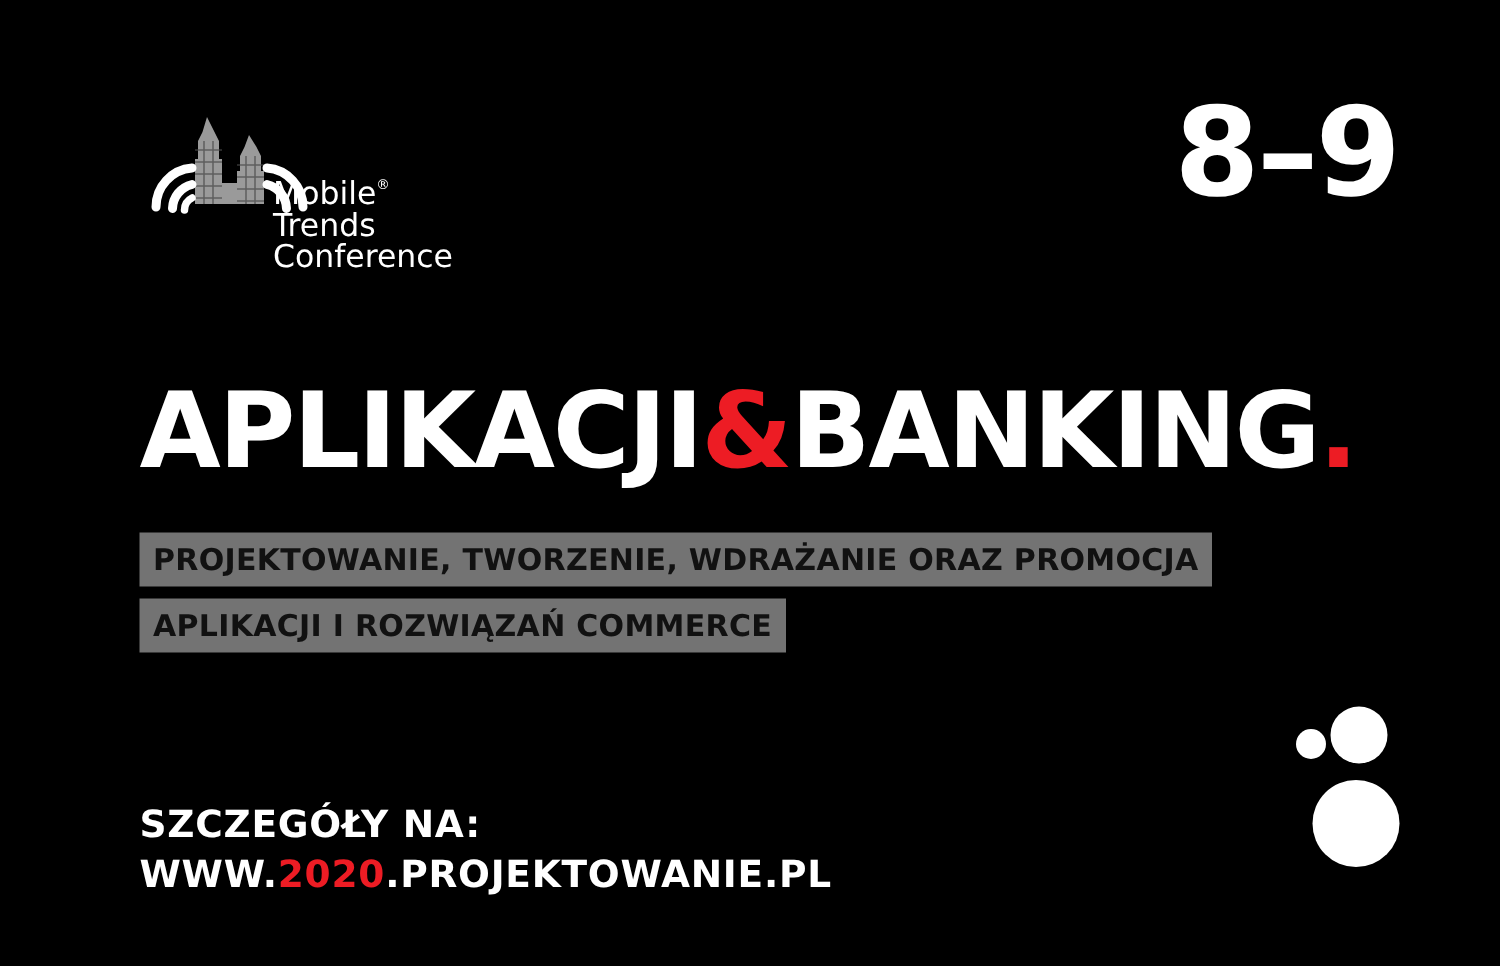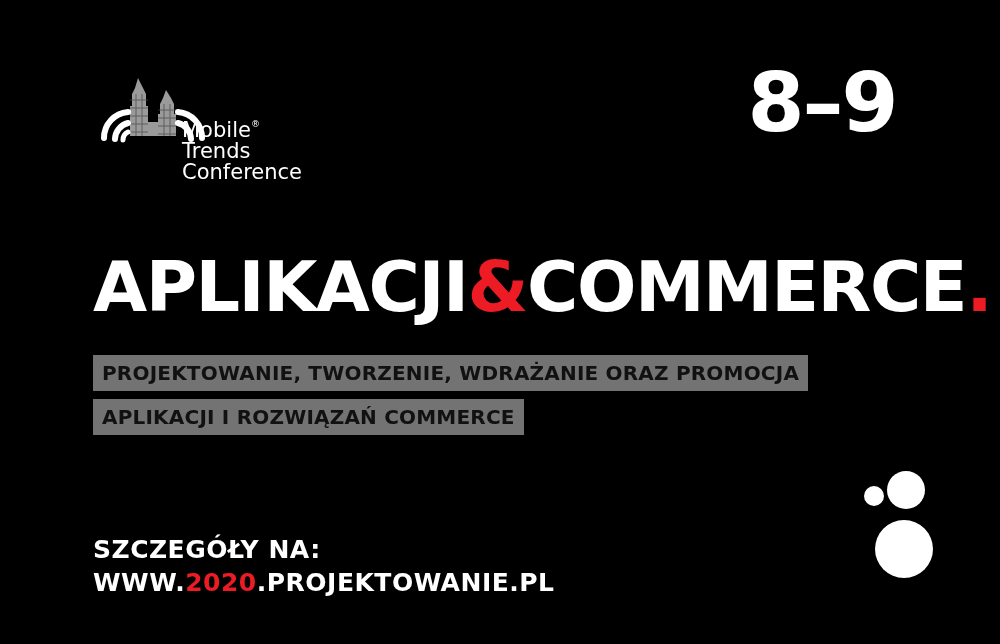--- a/index.html
+++ b/index.html
@@ -38,21 +38,21 @@
   .logo-reg{
     font-size:9px;
     vertical-align:super;
     position:relative;
     top:-2px;
   }
 
   
   .date-block{
     position:absolute;right:68px;top:64px;
-    text-align:center;
+    text-align:right;
     width:220px;
   }
   .date-days{
     color:#ffffff;
     font-family:"DejaVu Sans", sans-serif;
     font-weight:bold;
     font-size:82px;
     line-height:78px;
     letter-spacing:-2px;
     white-space:nowrap;
@@ -174,21 +174,21 @@
       <span class="logo-line">Trends</span>
       <span class="logo-line">Conference</span>
     </div>
   </div>
 
   <div class="date-block">
     <div class="date-days">8–9</div>
   </div>
 
   <div class="headline">
-    <span>APLIKACJI</span><span class="amp">&amp;</span><span>COMMERCE</span><span class="dot">.</span>
+    <span>APLIKACJI</span><span class="amp">&amp;</span><span>BANKING</span><span class="dot">.</span>
   </div>
 
   <div class="subtitle">
     <div class="sub-line">PROJEKTOWANIE, TWORZENIE, WDRAŻANIE ORAZ PROMOCJA</div>
     <div class="sub-line">APLIKACJI I ROZWIĄZAŃ COMMERCE</div>
   </div>
 
   <div class="footer">
     <div>SZCZEGÓŁY NA:</div>
     <div><span>WWW.</span><span class="year">2020</span><span>.PROJEKTOWANIE.PL</span></div>

